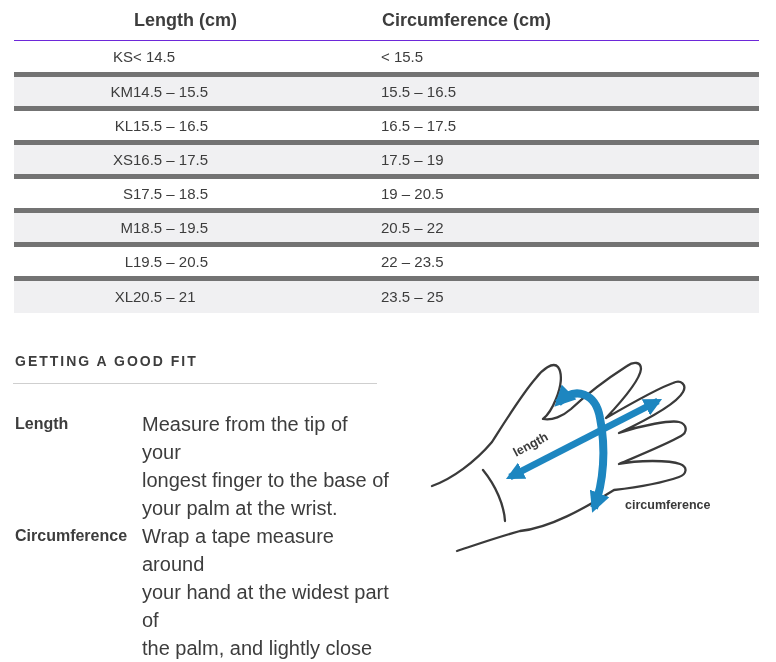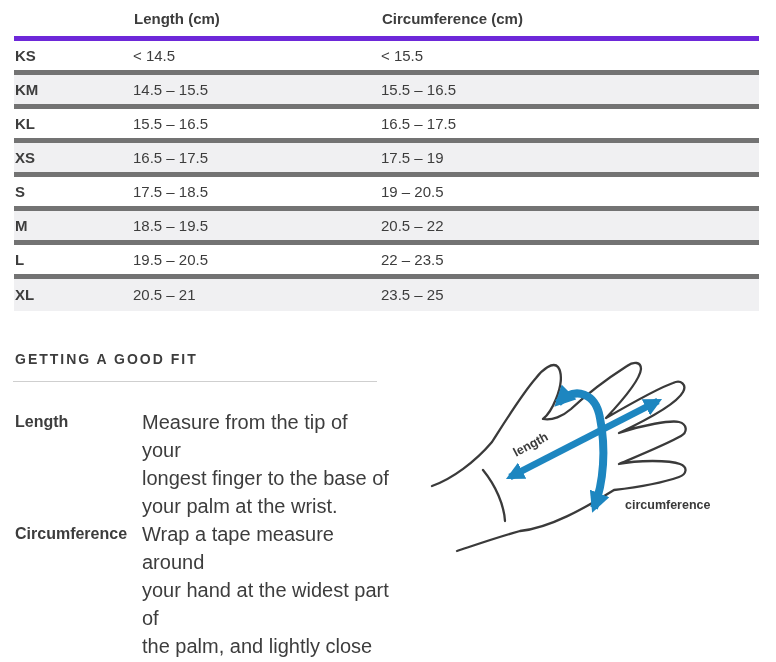--- a/index.html
+++ b/index.html
@@ -10,27 +10,27 @@
     background:#ffffff; color:var(--ink);
     font-family:"Liberation Sans", sans-serif;
   }
 
   
   .table-wrap { margin:4px 17px 0 14px; }
   table.size-table { width:100%; border-collapse:collapse; font-size:15px; color:var(--ink); }
   table.size-table col.col-size { width:119px; }
   table.size-table col.col-length { width:248px; }
   thead th {
-    text-align:left; font-weight:bold; font-size:15px;
-    padding:6px 0 9px 1px; border-bottom:5px solid #6d28d9;
+    text-align:left; font-weight:bold; font-size:18px;
+    padding:6px 0 9px 1px; border-bottom:1px solid #6d28d9;
   }
   tbody tr { border-top:5px solid #737373; }
   tbody tr:first-child { border-top:none; }
   tbody tr:nth-child(even) { background:#f0f0f2; }
-  tbody th { text-align:left; font-weight:bold; padding:0 0 0 1px; height:34px; }
+  tbody th { text-align:right; font-weight:normal; padding:0 0 0 1px; height:34px; }
   tbody td { padding:0; height:34px; font-weight:normal;margin-top:48px; }
 
   
   .fit-section { margin:40px 0 4px 15px; width:375px; }
   .fit-heading {
     font-size:14px; font-weight:bold; letter-spacing:2px;
     color:var(--ink); margin:0; line-height:16px;
   }
   .fit-divider { border:none; border-top:1px solid #cfcfcf; margin:14px 0 0 -2px; width:364px; }
   .def-list { margin-top:26px; }

